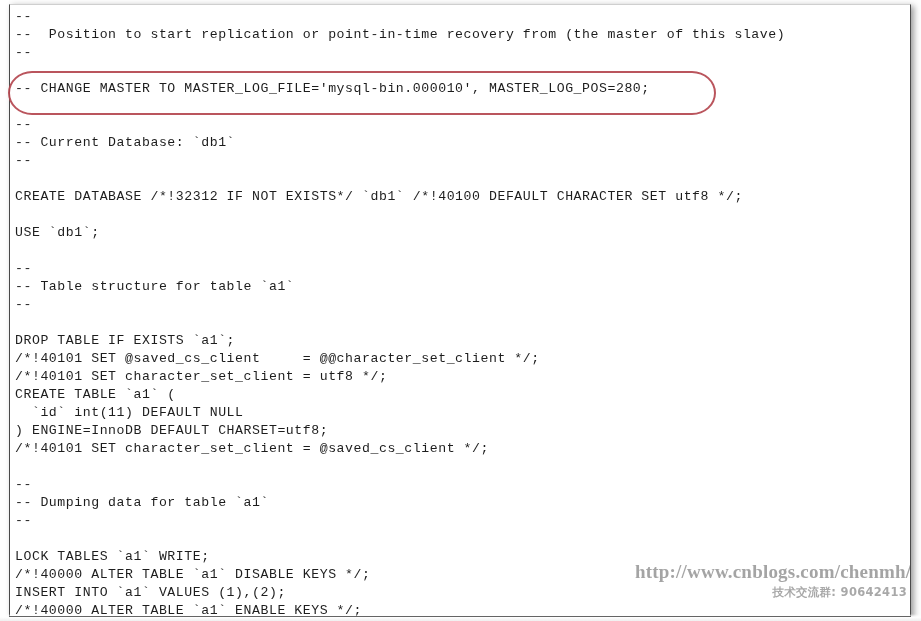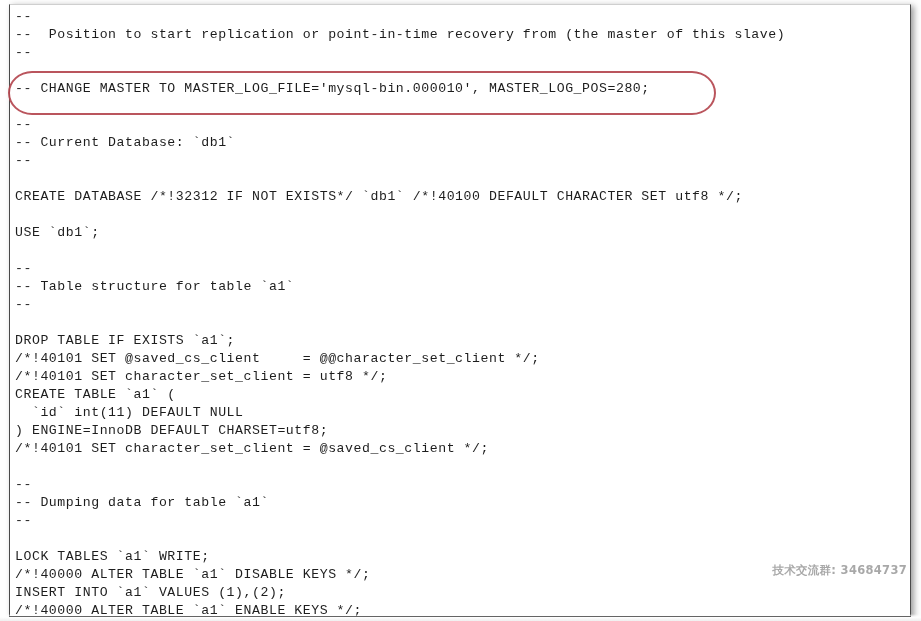--- a/index.html
+++ b/index.html
@@ -147,21 +147,22 @@
 
 <div id="screenshot">
 
   <div id="left-gutter"></div>
 
   <div id="text-pane">
 
     <pre id="code-listing"><span class="code-line">--</span><span class="code-line">--  Position to start replication or point-in-time recovery from (the master of this slave)</span><span class="code-line">--</span><span class="code-line blank"></span><span class="code-line">-- CHANGE MASTER TO MASTER_LOG_FILE='mysql-bin.000010', MASTER_LOG_POS=280;</span><span class="code-line blank"></span><span class="code-line">--</span><span class="code-line">-- Current Database: `db1`</span><span class="code-line">--</span><span class="code-line blank"></span><span class="code-line">CREATE DATABASE /*!32312 IF NOT EXISTS*/ `db1` /*!40100 DEFAULT CHARACTER SET utf8 */;</span><span class="code-line blank"></span><span class="code-line">USE `db1`;</span><span class="code-line blank"></span><span class="code-line">--</span><span class="code-line">-- Table structure for table `a1`</span><span class="code-line">--</span><span class="code-line blank"></span><span class="code-line">DROP TABLE IF EXISTS `a1`;</span><span class="code-line">/*!40101 SET @saved_cs_client     = @@character_set_client */;</span><span class="code-line">/*!40101 SET character_set_client = utf8 */;</span><span class="code-line">CREATE TABLE `a1` (</span><span class="code-line">  `id` int(11) DEFAULT NULL</span><span class="code-line">) ENGINE=InnoDB DEFAULT CHARSET=utf8;</span><span class="code-line">/*!40101 SET character_set_client = @saved_cs_client */;</span><span class="code-line blank"></span><span class="code-line">--</span><span class="code-line">-- Dumping data for table `a1`</span><span class="code-line">--</span><span class="code-line blank"></span><span class="code-line">LOCK TABLES `a1` WRITE;</span><span class="code-line">/*!40000 ALTER TABLE `a1` DISABLE KEYS */;</span><span class="code-line">INSERT INTO `a1` VALUES (1),(2);</span><span class="code-line">/*!40000 ALTER TABLE `a1` ENABLE KEYS */;</span></pre>
 
     <div id="watermark">
-      <span id="watermark-sub">技术交流群: 34684737</span>
+      <span id="watermark-url">http://www.cnblogs.com/chenmh/</span>
+      <span id="watermark-sub">技术交流群: 90642413</span>
     </div>
 
   </div>
 
   <div id="highlight-ellipse"></div>
 
   <div id="bottom-edge"></div>
   <div id="bottom-rule"></div>
 
 </div>

